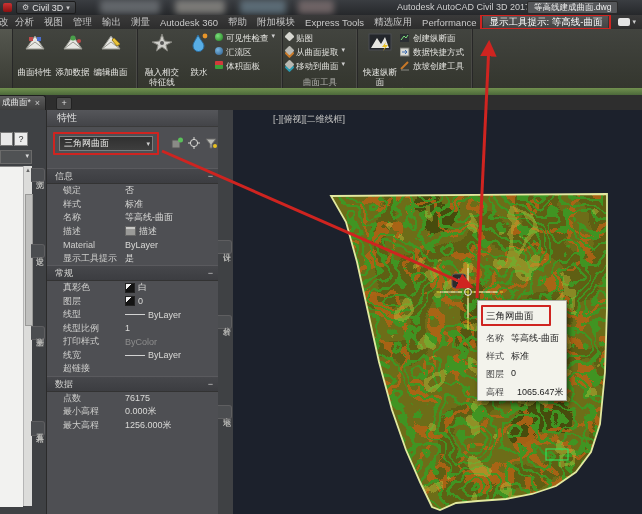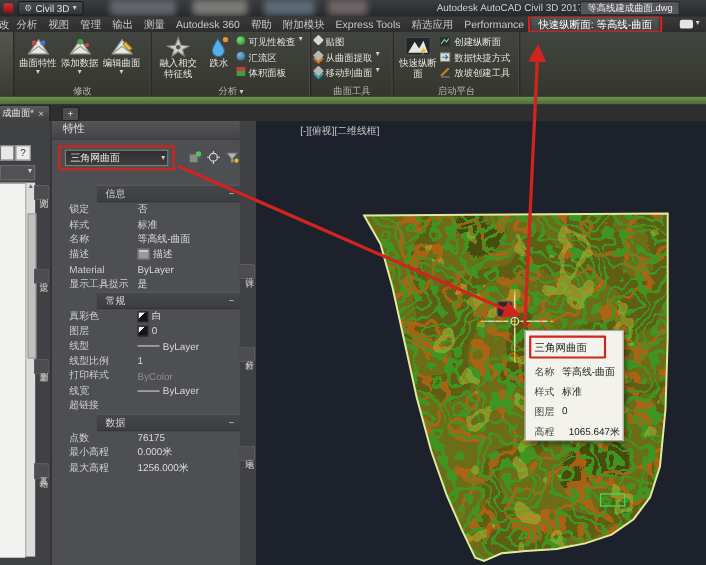--- a/index.html
+++ b/index.html
@@ -24,21 +24,21 @@
   .ctx-tab{position:relative;background:linear-gradient(#585858,#424242);color:#fff;padding:0 6px;display:flex;align-items:center;white-space:nowrap;margin-left:2px;}
   .annobox{position:absolute;border:2px solid #cf2420;pointer-events:none;border-radius:1px;}
   .panel-toggle{margin-left:auto;margin-right:6px;display:flex;align-items:center;gap:2px;color:#e8e8e8;font-size:8px;}
   .pt-glyph{width:12px;height:8px;background:#e4e4e4;border-radius:2px;}
   
   .ribbon{position:absolute;left:0;top:29px;width:642px;height:59px;background:linear-gradient(#42443f,#34362e);display:flex;}
   .rpanel{position:relative;display:flex;flex-direction:column;border-right:1px solid #272727;box-shadow:inset -1px 0 0 #4a4a46;padding:1px 3px 0;}
   .rpanel-body{display:flex;flex:1;gap:1px;}
   .rpanel-label{height:11px;line-height:11px;font-size:8.5px;color:#b4b4b0;text-align:center;white-space:nowrap;font-family:Liberation Serif, serif;}
   .rbig{width:37px;display:flex;flex-direction:column;align-items:center;text-align:center;
-        font-size:8.5px;line-height:9.5px;color:#e6e6e2;padding-top:2px;white-space:normal;}
+        font-size:8.5px;line-height:9.5px;color:#e6e6e2;padding-top:2px;white-space:normal;gap:15px;}
   .rbig .ricon{margin-bottom:1px;}
   .caret{font-size:7px;color:#cfcfcf;line-height:6px;}
   .rcol{display:flex;flex-direction:column;justify-content:flex-start;gap:1px;padding-top:3px;}
   .rrow{display:flex;align-items:flex-start;gap:3px;font-size:8.5px;color:#e2e2de;height:13px;white-space:nowrap;}
   .dot{display:inline-block;width:8px;height:8px;border-radius:50%;}
   .sq{display:inline-block;width:8px;height:8px;border-radius:1px;}
   .ribbon-accent{position:absolute;left:0;top:88px;width:642px;height:7px;background:linear-gradient(#71904f,#4c693a);}
   .ribbon-frag{width:12px;background:linear-gradient(#55574f,#3a3c34);border-right:1px solid #272727;}
   
   .filetabs{position:absolute;left:0;top:95px;width:642px;height:15px;background:#2e2e2e;display:flex;align-items:flex-end;}
@@ -69,21 +69,21 @@
                 background:linear-gradient(#55565a,#434448);border-bottom:1px solid #3a3a3a;}
   .sel-wrap{position:absolute;left:12px;top:26px;width:94px;height:15px;}
   .sel-dd{width:100%;height:100%;box-sizing:border-box;background:linear-gradient(#303030,#3e3e3e);
           border:1px solid #7d7d7d;color:#e8e8e6;font-size:9px;line-height:13px;padding:0 10px 0 4px;
           white-space:nowrap;overflow:hidden;position:relative;}
   .sel-dd .caret{position:absolute;right:2px;top:4px;}
   .sel-icons{position:absolute;top:27px;display:flex;gap:5px;left:124px;}
   .sicon{width:12px;height:12px;}
   .sections{position:absolute;left:0;top:58px;width:172px;}
   .sec-h{position:relative;height:14px;line-height:14px;background:linear-gradient(#46474b,#3c3d41);
-         border-top:1px solid #5a5a5e;border-bottom:1px solid #333;color:#d6d6d4;font-size:9px;padding-left:8px;margin-left:41px;}
+         border-top:1px solid #5a5a5e;border-bottom:1px solid #333;color:#d6d6d4;font-size:9px;padding-left:8px;}
   .sec-h .minus{position:absolute;right:6px;top:0;color:#cfcfcf;font-size:9px;}
   .prow{display:flex;height:13.5px;align-items:center;font-size:9px;}
   .plabel{width:62px;padding-left:16px;color:#cfcfcd;white-space:nowrap;overflow:hidden;}
   .pval{color:#dadad8;display:flex;align-items:center;gap:3px;white-space:nowrap;}
   .pval.dim{color:#8d8d8d;}
   .swatch{width:8px;height:8px;border:1px solid #222;background:linear-gradient(135deg,#f4f4f4 35%,#141414 35%);}
   .lineglyph{display:inline-block;width:20px;height:0;border-top:1.5px solid #d2d2d2;}
   .descicon{display:inline-block;width:9px;height:8px;background:#9a9a98;border:1px solid #666;
             box-shadow:inset 0 2px 0 #c8c8c6;}
   .props-striprt{position:absolute;left:218px;top:110px;width:15px;height:404px;background:#3f4144;}
@@ -128,21 +128,21 @@
     <span class="mtab">管理</span>
     <span class="mtab">输出</span>
     <span class="mtab">测量</span>
     <span class="mtab">Autodesk 360</span>
     <span class="mtab">帮助</span>
     <span class="mtab">附加模块</span>
     <span class="mtab">Express Tools</span>
     <span class="mtab">精选应用</span>
     <span class="mtab">Performance</span>
     <span class="ctx-tab">
-      <span>快速纵断面: 等高线-曲面</span>
+      <span>显示工具提示: 等高线-曲面</span>
       <span class="annobox" style="inset:-1px -3px;"></span>
     </span>
     <span class="panel-toggle">
       <span class="pt-glyph"></span>
       <span class="caret">▾</span>
     </span>
   </div>
 
   <div class="ribbon">
     <div class="ribbon-frag"></div>

